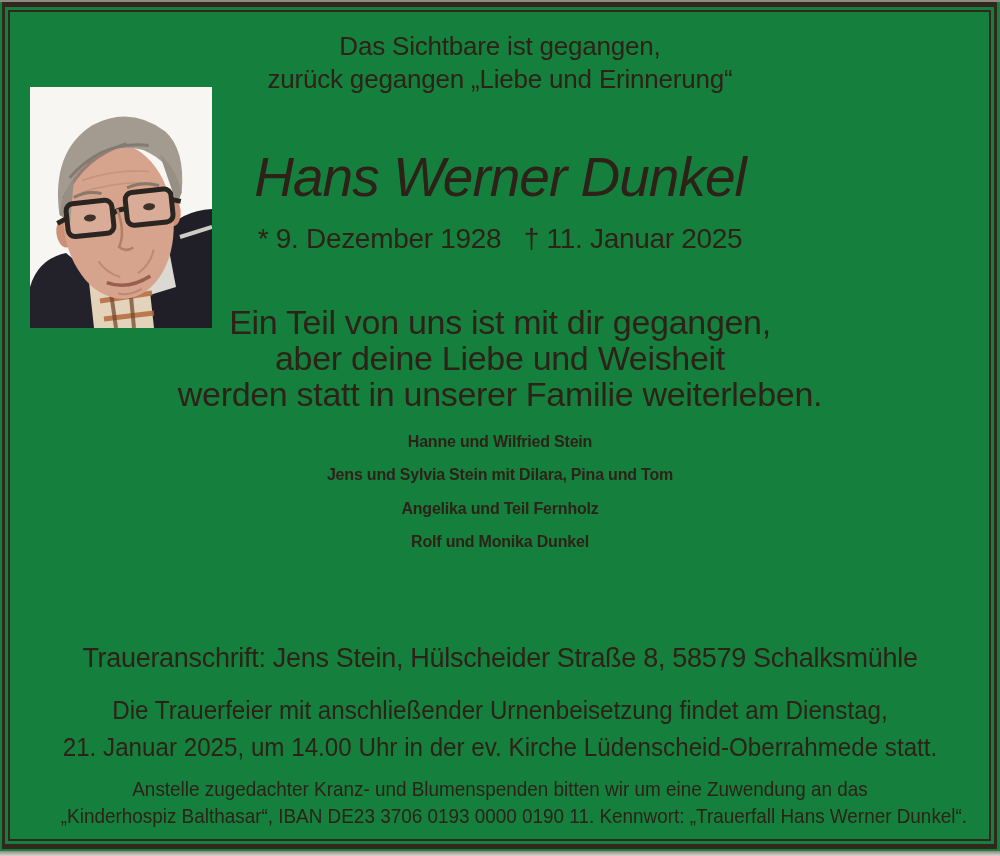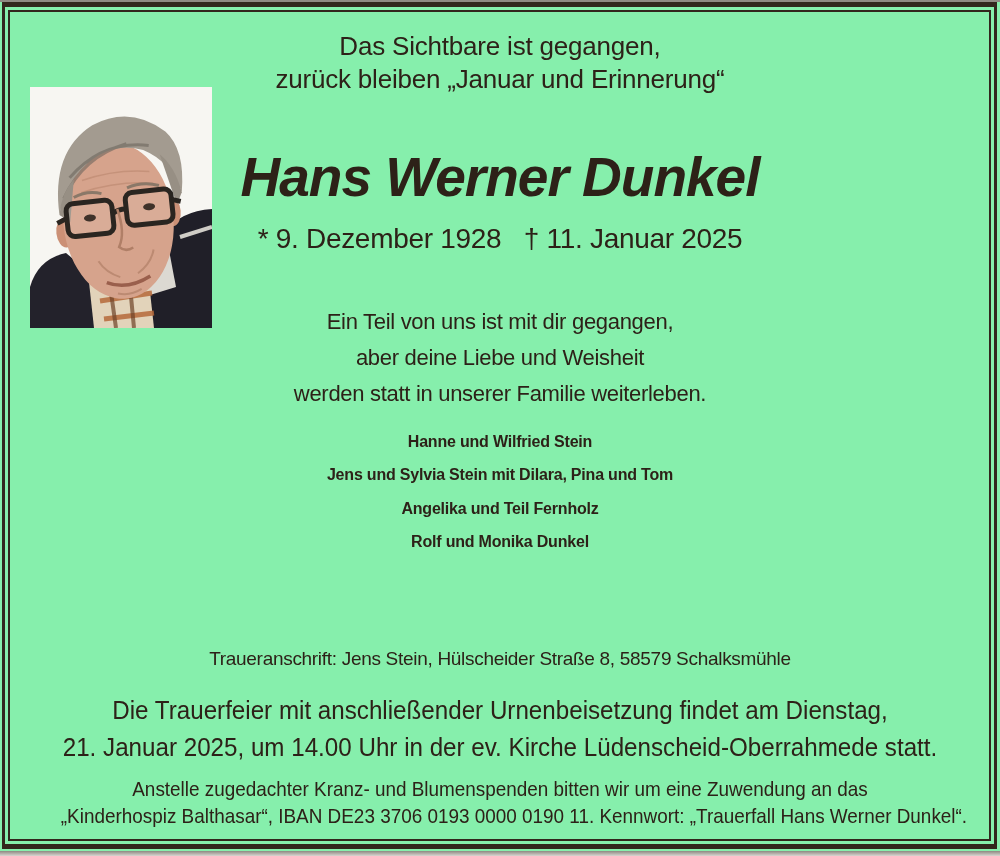--- a/index.html
+++ b/index.html
@@ -4,21 +4,21 @@
 <style>
   * { margin:0; padding:0; box-sizing:border-box; }
   html,body { width:1000px; height:856px; }
   body {
     background:#ffffff;
     font-family:"Liberation Sans", sans-serif;
     color:#2d2118;
     position:relative;
     overflow:hidden;
   }
-  .page { position:absolute; inset:0; background:#86efac; }
+  .page { position:absolute; inset:0; background:#15803d; }
 
   
   .edge-top    { position:absolute; left:0; right:0; top:0; height:2px; background:#8f8a83; }
   .edge-bottom { position:absolute; left:0; right:0; bottom:0; height:5px;
                  background:linear-gradient(to bottom,#8d8881,#d9d6d1); }
 
   
   .frame-outer {
     position:absolute; left:2px; top:2px; right:3px; bottom:7px;
     border:3px solid #32271d; border-top-width:5px; border-bottom-width:5px;
@@ -32,27 +32,27 @@
   
   .portrait { position:absolute; left:30px; top:87px; width:182px; height:241px; }
 
   
   .centered {
     position:absolute; left:12px; right:12px;
     text-align:center; white-space:nowrap;
   }
   .epigraph { top:30px;  font-size:26px;  line-height:33px; letter-spacing:-0.2px; }
   .name     { top:150px; font-size:55px;  line-height:55px;
-              font-weight:bold; font-style:italic; letter-spacing:-1px; }
+              font-weight:normal; font-style:italic; letter-spacing:-1px; }
   .dates    { top:224px; font-size:28px;  line-height:30px; letter-spacing:-0.3px; }
   .dates .death-gap { display:inline-block; margin-left:15px; }
-  .verse    { top:304px; font-size:22px;  line-height:36px; letter-spacing:-0.3px; }
+  .verse    { top:304px; font-size:34px;  line-height:36px; letter-spacing:-0.3px; }
   .mourners { top:425px; font-size:16px; line-height:33.4px;
               font-weight:bold; letter-spacing:-0.2px; }
-  .address  { top:646px; font-size:19px;  line-height:25px; letter-spacing:-0.3px; }
+  .address  { top:646px; font-size:27px;  line-height:25px; letter-spacing:-0.3px; }
   .service  { top:692px; font-size:26px;  line-height:37px;
               transform:scaleX(0.93); transform-origin:50% 0; }
   .donation { top:775px; font-size:21px;  line-height:27px;
               transform:scaleX(0.90); transform-origin:50% 0; }
 </style>
 </head>
 <body>
 
 <div class="page">
 
@@ -109,21 +109,21 @@
 
       <path d="M64 172 Q70 184 84 190 M120 166 Q116 180 102 188" stroke="#bc8a72" stroke-width="2" fill="none"></path>
 
       <path d="M70 194 Q90 204 114 192" stroke="#9a5f4c" stroke-width="3.5" fill="none"></path>
       <path d="M80 206 Q92 210 104 204" stroke="#bc8a72" stroke-width="2" fill="none"></path>
     </g>
   </svg>
 
   <div class="centered epigraph">
     <div>Das Sichtbare ist gegangen,</div>
-    <div>zurück bleiben „Januar und Erinnerung“</div>
+    <div>zurück gegangen „Liebe und Erinnerung“</div>
   </div>
 
   <h1 class="centered name">Hans Werner Dunkel</h1>
 
   <div class="centered dates">
     <span>* 9. Dezember 1928</span>
     <span class="death-gap">† 11. Januar 2025</span>
   </div>
 
   <div class="centered verse">

